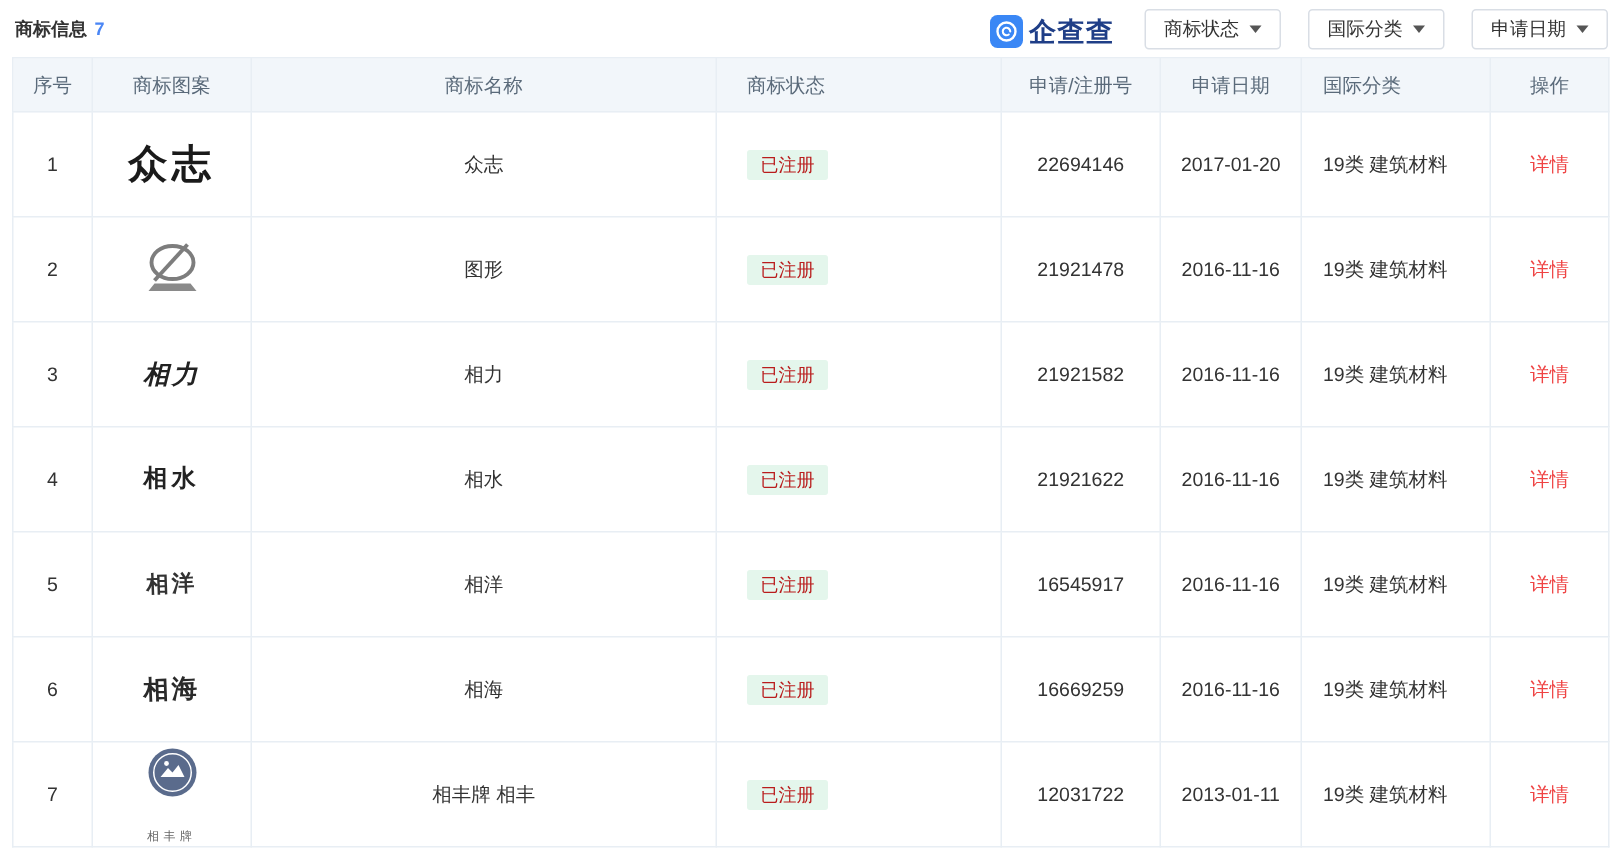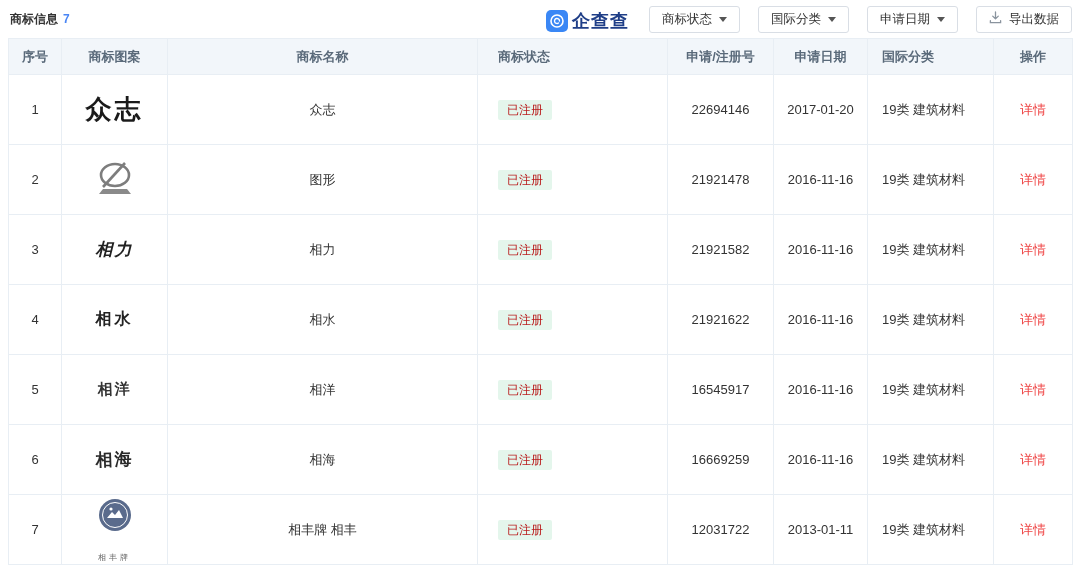--- a/index.html
+++ b/index.html
@@ -28,21 +28,21 @@
   table { border-collapse: collapse; table-layout: fixed; width: 1064px; margin: 0 8px; }
   col.c-no   { width: 53px; }
   col.c-img  { width: 106px; }
   col.c-name { width: 310px; }
   col.c-stat { width: 190px; }
   col.c-reg  { width: 106px; }
   col.c-date { width: 94px; }
   col.c-cls  { width: 126px; }
   col.c-act  { width: 79px; }
 
-  th { height: 36px; background: #f2f6fa; font-weight: 700; font-size: 13px;
+  th { height: 36px; background: #f2f6fa; font-weight: 400; font-size: 13px;
     color: #5a6a7a; border: 1px solid #e8eef4; }
   td { height: 70px; border: 1px solid #e8eef4; font-size: 13px; color: #333;
     background: #fff; }
   .al-c { text-align: center; }
   .al-l20 { text-align: left; padding-left: 20px; }
   .al-l14 { text-align: left; padding-left: 14px; }
 
   .badge { display: inline-block; padding: 3px 9px; font-size: 12px; line-height: 14px;
     color: #b91c1c; background: #e4f6ec; border-radius: 2px; }
   .detail-link { color: #ef4444; cursor: pointer; }
@@ -85,29 +85,20 @@
     </div>
     <div class="btn">
       <span>国际分类</span>
       <span class="caret"></span>
     </div>
     <div class="btn">
       <span>申请日期</span>
       <span class="caret"></span>
     </div>
 
-    <div class="btn">
-      <span>
-        <svg width="13" height="13" viewBox="0 0 14 14">
-          <path d="M7 1v7M4 5.5L7 8.5l3-3" fill="none" stroke="#8a949e" stroke-width="1.4" stroke-linecap="round" stroke-linejoin="round"></path>
-          <path d="M1.5 10.5v2h11v-2" fill="none" stroke="#8a949e" stroke-width="1.4" stroke-linecap="round"></path>
-        </svg>
-      </span>
-      <span>导出数据</span>
-    </div>
   </div>
 </div>
 
 <table>
   <colgroup>
     <col class="c-no">
       <col class="c-img">
       <col class="c-name">
       <col class="c-stat">
     <col class="c-reg">

